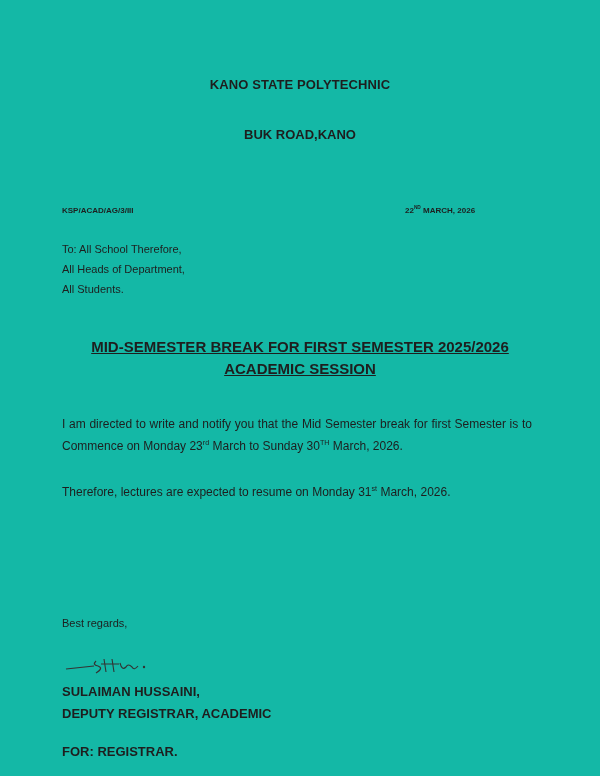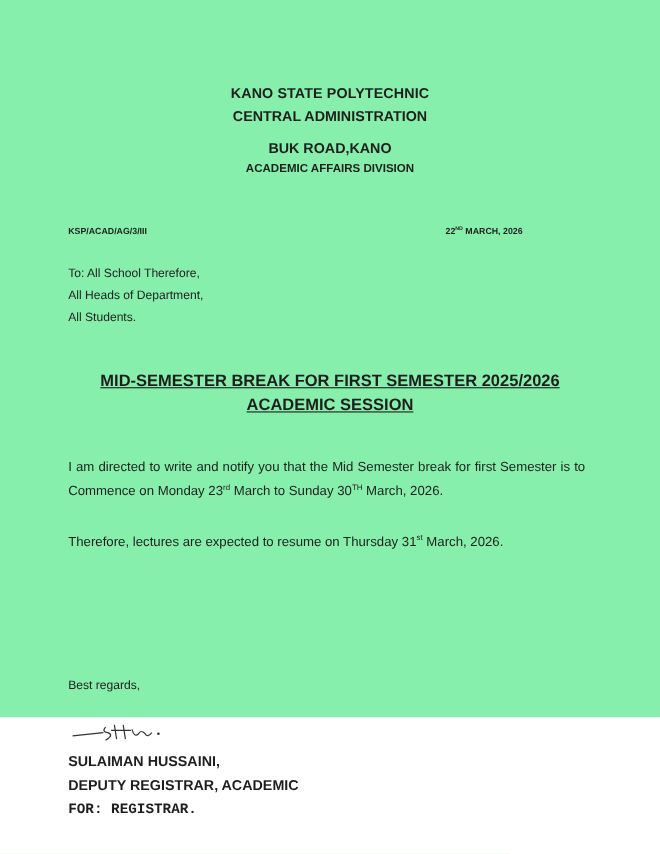--- a/index.html
+++ b/index.html
@@ -1,63 +1,61 @@
 <!DOCTYPE html>
 <html><head>
 <meta charset="utf-8">
 <style>
   html, body { margin: 0; padding: 0; background: #ffffff; }
   body {
     width: 600px; height: 776px; position: relative; overflow: hidden;
     font-family: "Liberation Sans", "DejaVu Sans", sans-serif;
     color: #1e1e1e;
   }
-  .page { position: absolute; left: 0; top: 0; width: 600px; height: 652px; background: #86efac; }
+  .page { position: absolute; left: 0; top: 0; width: 600px; height: 776px; background: #14b8a6; }
   .hdr { position: absolute; left: 0; width: 600px; text-align: center; font-weight: bold; }
   .h1 { top: 77px; font-size: 13px; letter-spacing: 0.1px; }
   .h2 { top: 98px; font-size: 13px; }
   .h3 { top: 127px; font-size: 13px; }
   .h4 { top: 147px; font-size: 10.5px; }
   .ref { position: absolute; left: 62px; top: 206px; font-size: 8px; font-weight: bold; }
   .date { position: absolute; left: 405px; top: 206px; font-size: 8px; font-weight: bold; }
   .date sup, .para sup { font-size: 60%; vertical-align: super; line-height: 0; }
   .addr { position: absolute; left: 62px; font-size: 11px; }
   .a1 { top: 243px; } .a2 { top: 263px; } .a3 { top: 283px; }
   .title { position: absolute; left: 0; width: 600px; text-align: center; font-weight: bold; font-size: 15px; text-decoration: underline; }
   .t1 { top: 338px; } .t2 { top: 360px; }
   .para { position: absolute; left: 62px; width: 470px; font-size: 12px; line-height: 22px; text-align: justify; }
   .p1 { top: 413px; }
   .p2 { top: 481px; }
   .p3 { top: 517px; }
   .regards { position: absolute; left: 62px; top: 617px; font-size: 11px; }
   .sig { position: absolute; left: 64px; top: 653px; width: 120px; height: 24px; }
   .sname { position: absolute; left: 62px; font-weight: bold; font-size: 13px; }
-  .s1 { top: 684px; } .s2 { top: 706px; } .s3 { top: 728px; font-family: Liberation Mono, monospace; }
+  .s1 { top: 684px; } .s2 { top: 706px; } .s3 { top: 744px; }
 </style>
 </head>
 <body>
 
 <div class="page">
   <div class="hdr h1">KANO STATE POLYTECHNIC</div>
-  <div class="hdr h2">CENTRAL ADMINISTRATION</div>
   <div class="hdr h3">BUK ROAD,KANO</div>
-  <div class="hdr h4">ACADEMIC AFFAIRS DIVISION</div>
 
   <div class="ref">KSP/ACAD/AG/3/III</div>
   <div class="date"><span>22</span><sup>ND</sup><span> MARCH, 2026</span></div>
 
   <div class="addr a1">To: All School Therefore,</div>
   <div class="addr a2">All Heads of Department,</div>
   <div class="addr a3">All Students.</div>
 
   <div class="title t1">MID-SEMESTER BREAK FOR FIRST SEMESTER 2025/2026</div>
   <div class="title t2">ACADEMIC SESSION</div>
 
   <div class="para p1"><span>I am directed to write and notify you that the Mid Semester break for first Semester is to Commence on Monday 23</span><sup>rd</sup><span> March to Sunday 30</span><sup>TH</sup><span> March, 2026.</span></div>
-  <div class="para p2"><span>Therefore, lectures are expected to resume on Thursday 31</span><sup>st</sup><span> March, 2026.</span></div>
+  <div class="para p2"><span>Therefore, lectures are expected to resume on Monday 31</span><sup>st</sup><span> March, 2026.</span></div>
 
   <div class="regards">Best regards,</div>
   <svg class="sig" viewBox="0 0 120 24">
     <path d="M2 16 L30 13" stroke="#333" stroke-width="1.2" fill="none"></path>
     <path d="M32 8 Q28 12 34 13 Q40 15 32 20" stroke="#333" stroke-width="1.2" fill="none"></path>
     <path d="M40 6 L42 19 M37 11 L47 11 M48 6 L50 19 M45 11 L55 11" stroke="#333" stroke-width="1.1" fill="none"></path>
     <path d="M56 10 Q58 18 62 14 Q64 10 68 14 Q70 18 74 13" stroke="#333" stroke-width="1.1" fill="none"></path>
     <circle cx="80" cy="14" r="1.2" fill="#333"></circle>
   </svg>
   <div class="sname s2">DEPUTY REGISTRAR, ACADEMIC</div>

